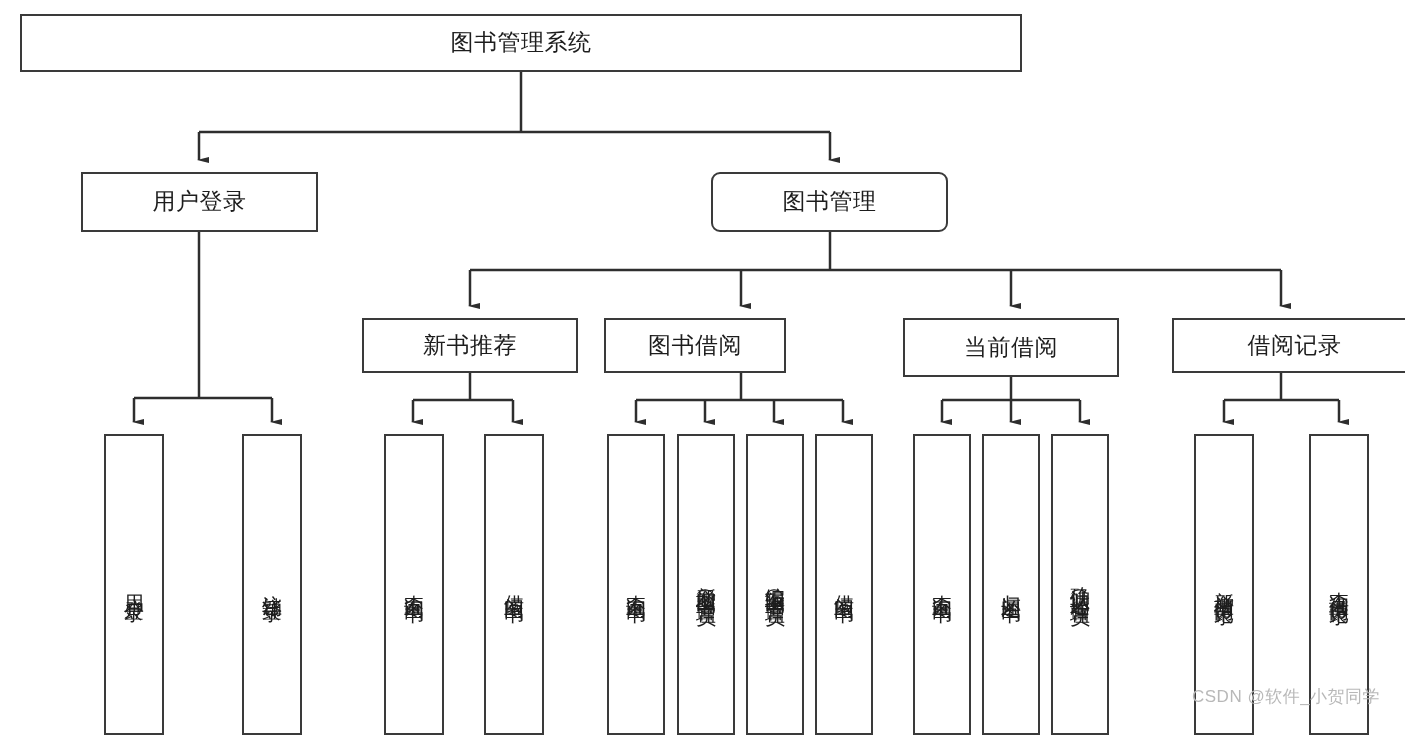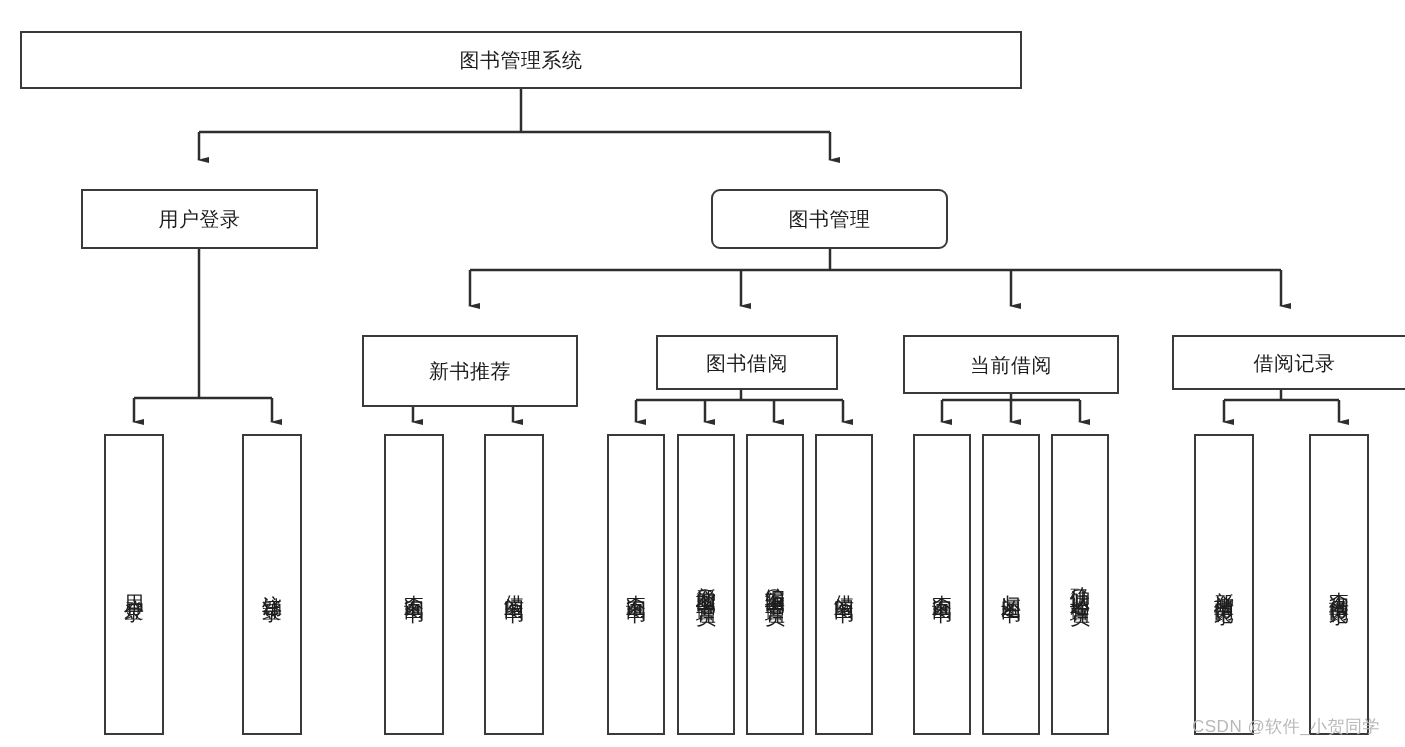--- a/index.html
+++ b/index.html
@@ -31,23 +31,22 @@
     box-sizing: border-box;
     background: #ffffff;
     border: 2px solid #3a3a3a;
     display: flex;
     align-items: center;
     justify-content: center;
     color: #1d1d1d;
     letter-spacing: 0.5px;
   }
   .node.h {
-    font-size: 20px;
+    font-size: 23px;
     line-height: 1.2;
-    margin-top: 17px;
   }
   .node.v {
     writing-mode: vertical-rl;
     text-orientation: upright;
     font-size: 20px;
     line-height: 1.25;
     letter-spacing: 3px;
     padding: 6px 0;
     justify-content: center;
     align-items: center;
@@ -126,24 +125,24 @@
     <span>图书管理系统</span>
   </div>
 
   <div class="node h" style="left:81px; top:172px; width:237px; height:60px;">
     <span>用户登录</span>
   </div>
   <div class="node h" style="left:711px; top:172px; width:237px; height:60px;border-radius:9px;">
     <span>图书管理</span>
   </div>
 
-  <div class="node h" style="left:362px; top:318px; width:216px; height:72px;">
+  <div class="node h" style="left:362px; top:318px; width:216px; height:55px;">
     <span>新书推荐</span>
   </div>
-  <div class="node h" style="left:656px; top:318px; width:182px; height:55px;">
+  <div class="node h" style="left:604px; top:318px; width:182px; height:55px;">
     <span>图书借阅</span>
   </div>
   <div class="node h" style="left:903px; top:318px; width:216px; height:59px;">
     <span>当前借阅</span>
   </div>
   <div class="node h" style="left:1172px; top:318px; width:245px; height:55px;">
     <span>借阅记录</span>
   </div>
 
   <div class="node v" style="left:104px; top:434px; width:60px; height:301px;">
@@ -183,15 +182,15 @@
     <span>确认归还（管理员）</span>
   </div>
 
   <div class="node v" style="left:1194px; top:434px; width:60px; height:301px;">
     <span>新增借阅记录</span>
   </div>
   <div class="node v" style="left:1309px; top:434px; width:60px; height:301px;">
     <span>查询借阅记录</span>
   </div>
 
-  <div class="watermark" style="left:1192px; top:715px;">CSDN @软件_小贺同学</div>
+  <div class="watermark" style="left:1192px; top:685px;">CSDN @软件_小贺同学</div>
 
 </div>
 
 </body></html>

